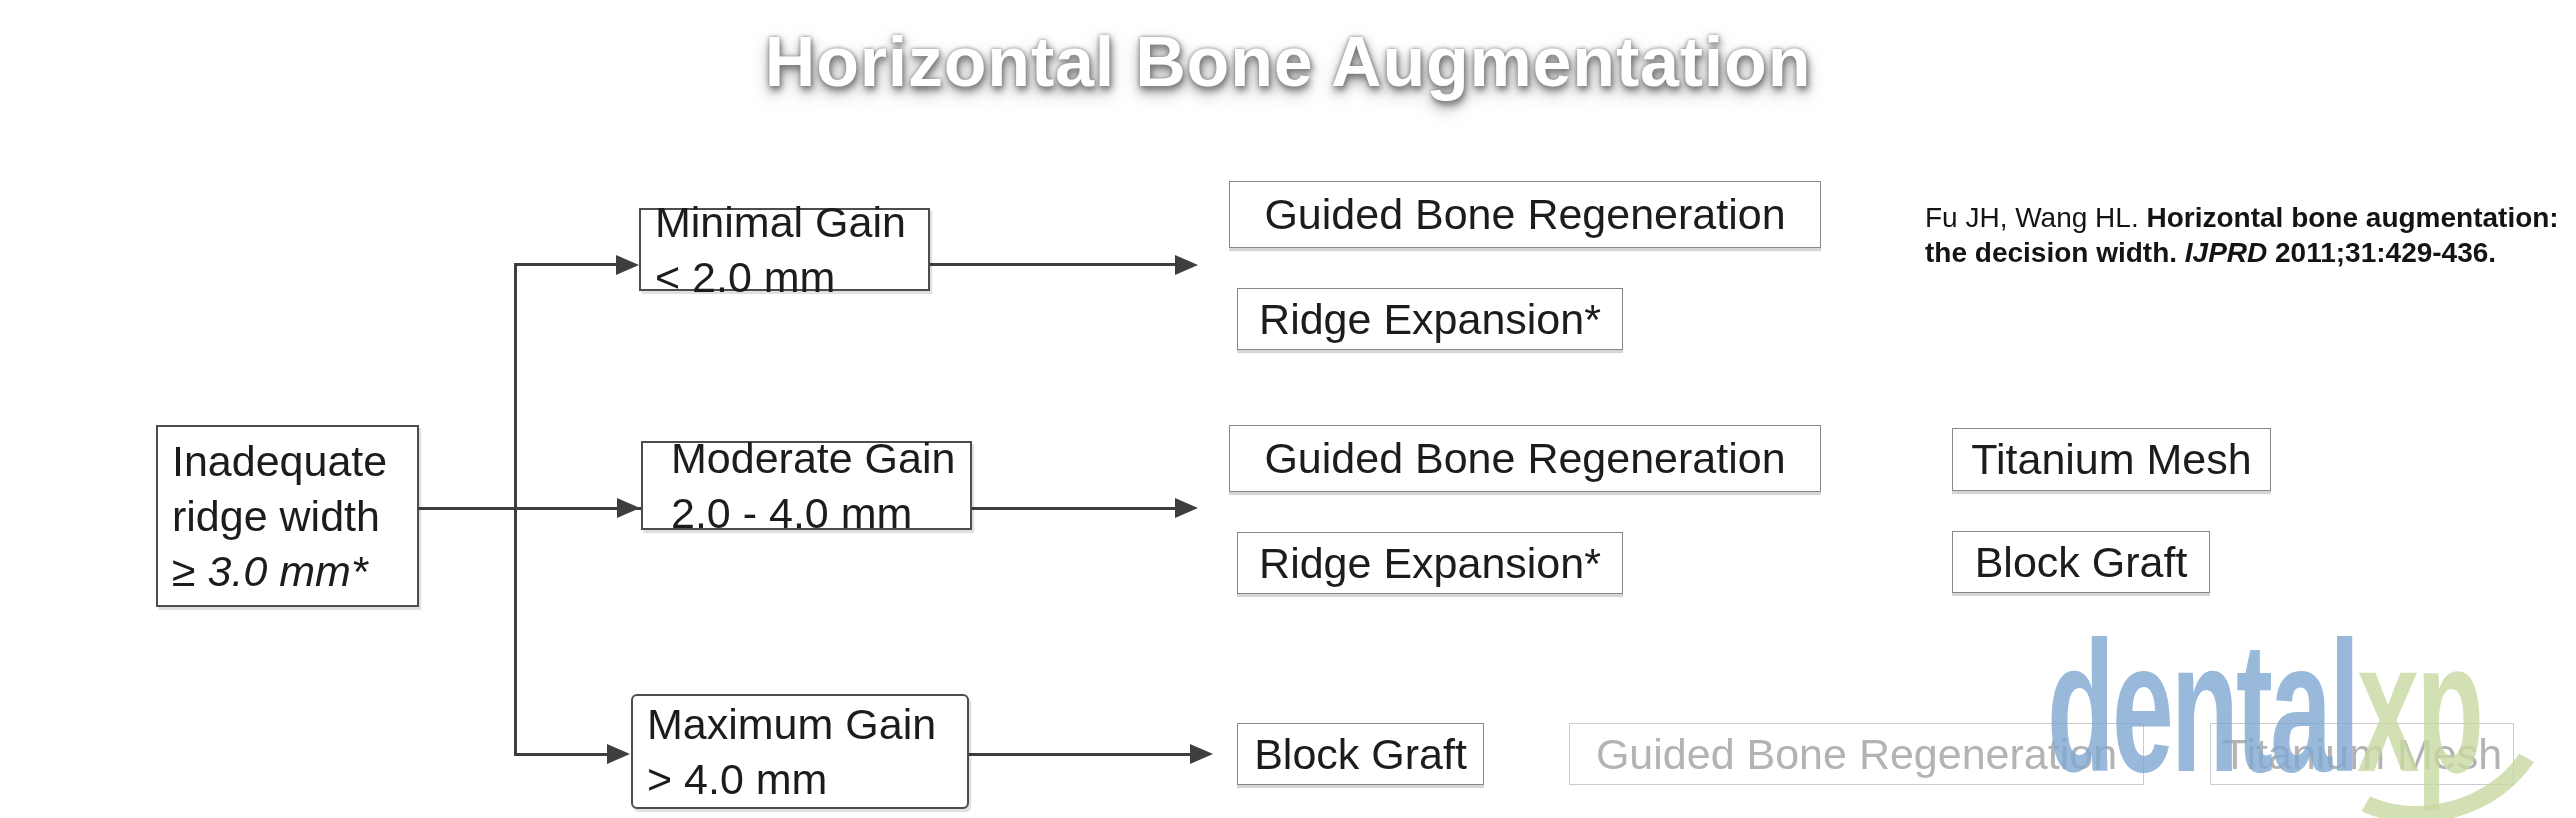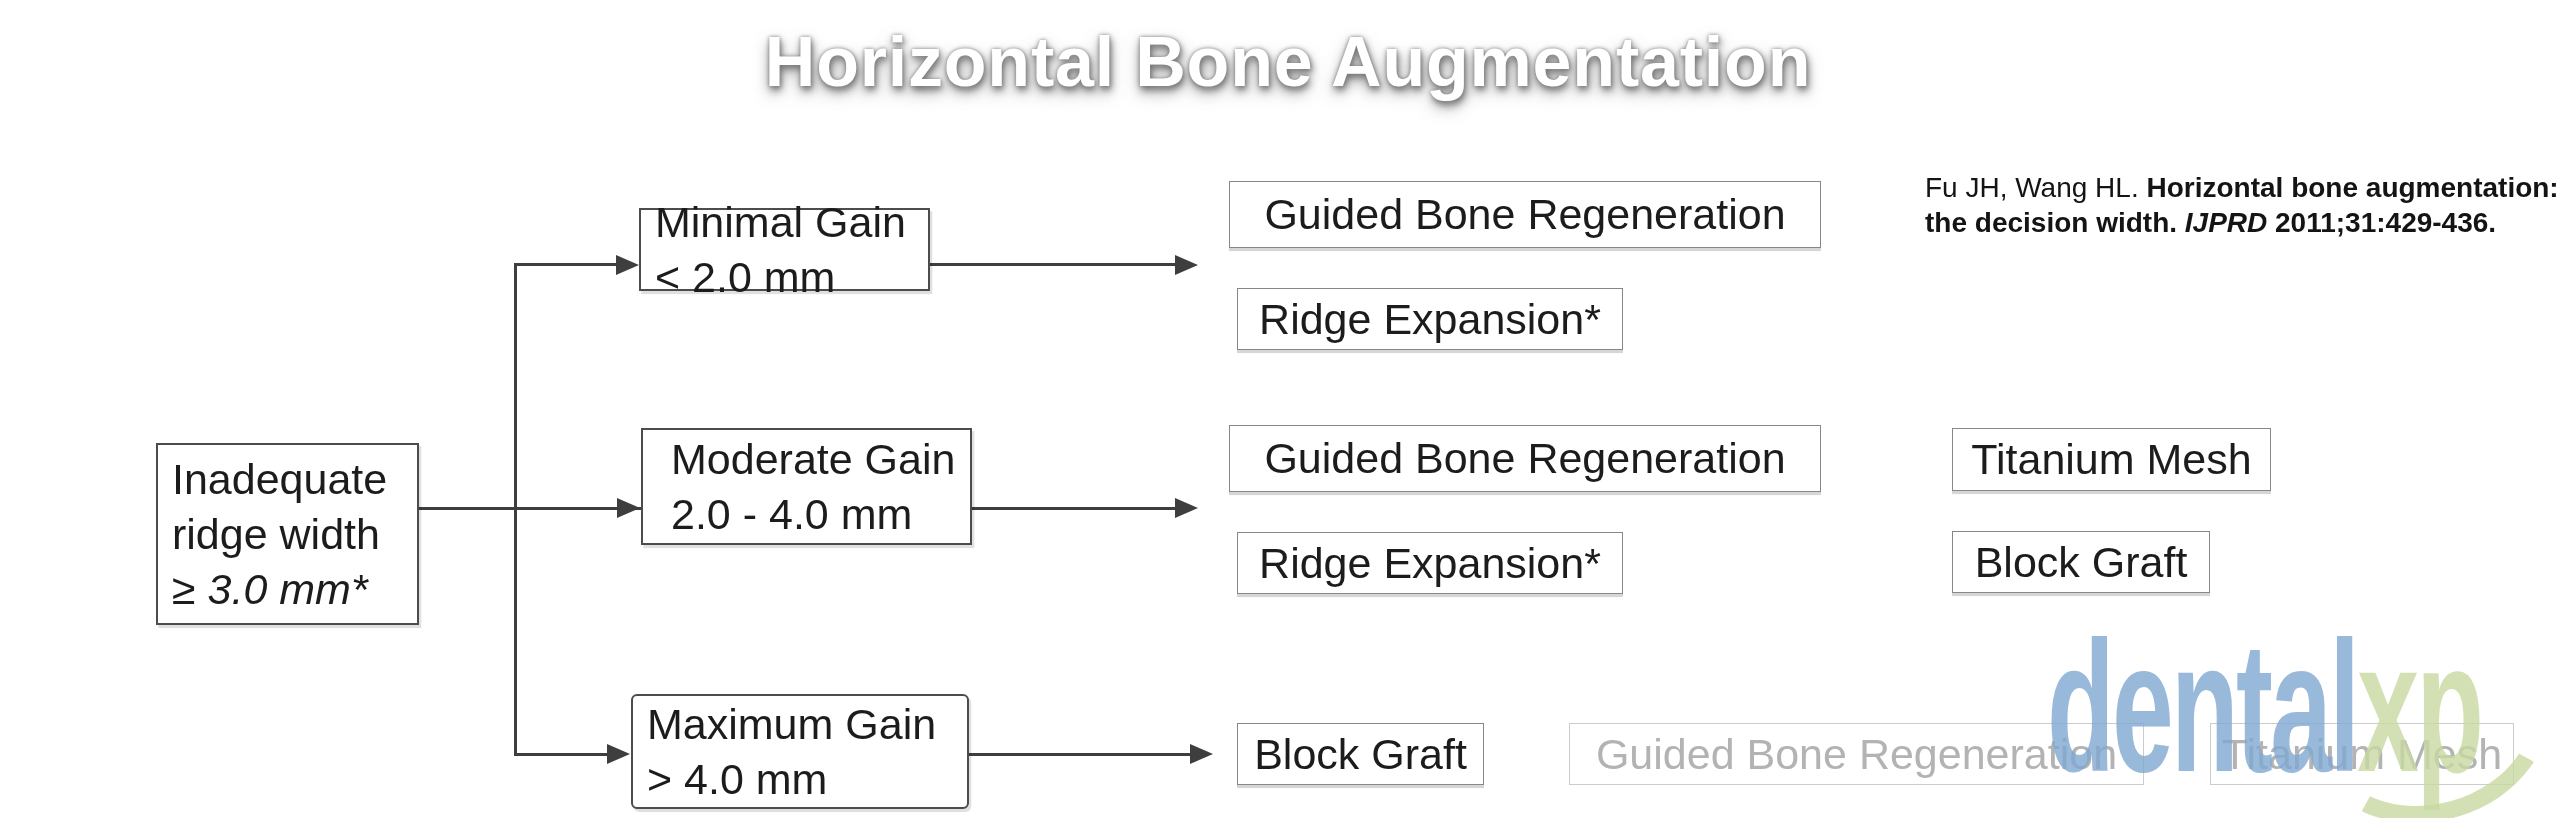--- a/index.html
+++ b/index.html
@@ -15,21 +15,21 @@
     position:absolute;left:0;top:21.5px;width:2576px;
     text-align:center;
     font-size:70px;font-weight:bold;letter-spacing:0.8px;
     color:#ffffff;
     text-shadow:0 0 3.8px rgba(125,125,125,0.95),
                 1.5px 3.8px 7px rgba(95,95,95,0.85),
                 0 7px 15.4px rgba(110,110,110,0.55);
     white-space:nowrap;
   }
   .citation{
-    position:absolute;left:1925px;top:170px;
+    position:absolute;left:1925px;top:200px;
     font-size:28px;line-height:35px;color:#141414;
     white-space:nowrap;
   }
   .citation .b{font-weight:bold;}
   .citation .bi{font-weight:bold;font-style:italic;}
   .box{
     position:absolute;
     background:#ffffff;
     border:2.3px solid #4c4c4c;
     box-shadow:2.3px 3.1px 0 rgba(0,0,0,0.12);
@@ -105,32 +105,32 @@
 
   <div class="hline" style="left:930px;top:263px;width:246px;"></div>
   <div class="arrowhead" style="left:1175px;top:255px;"></div>
 
   <div class="hline" style="left:971px;top:507px;width:205px;"></div>
   <div class="arrowhead" style="left:1175px;top:498px;"></div>
 
   <div class="hline" style="left:969px;top:753px;width:221px;"></div>
   <div class="arrowhead" style="left:1190px;top:744px;"></div>
 
-  <div class="box" style="left:156px;top:425px;width:263px;height:182px;margin-top:18px;">
+  <div class="box" style="left:156px;top:425px;width:263px;height:182px;">
     <div>Inadequate</div>
     <div>ridge width</div>
     <div class="italic">≥ 3.0 mm*</div>
   </div>
 
   <div class="box" style="left:639px;top:208px;width:291px;height:83px;">
     <div>Minimal Gain</div>
     <div>&lt; 2.0 mm</div>
   </div>
 
-  <div class="box" style="left:641px;top:428px;width:331px;height:117px;padding-left:28px;">
+  <div class="box" style="left:641px;top:441px;width:331px;height:89px;padding-left:28px;">
     <div>Moderate Gain</div>
     <div>2.0 - 4.0 mm</div>
   </div>
 
   <div class="box" style="left:631px;top:694px;width:338px;height:115px;border-radius:6px;">
     <div>Maximum Gain</div>
     <div>&gt; 4.0 mm</div>
   </div>
 
   <div class="outcome" style="left:1229px;top:181px;width:592px;height:67px;">Guided Bone Regeneration</div>

